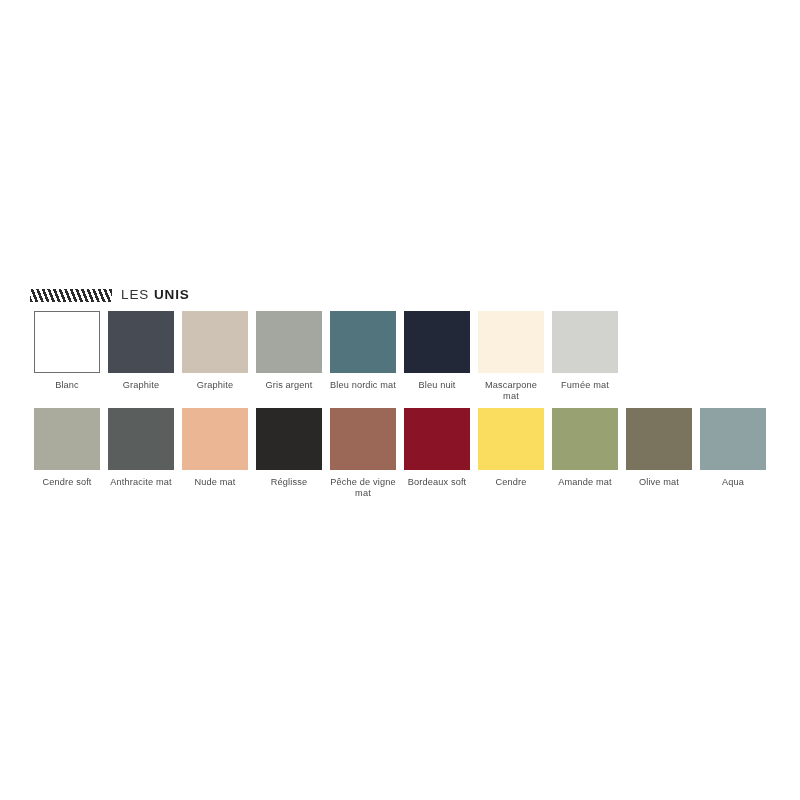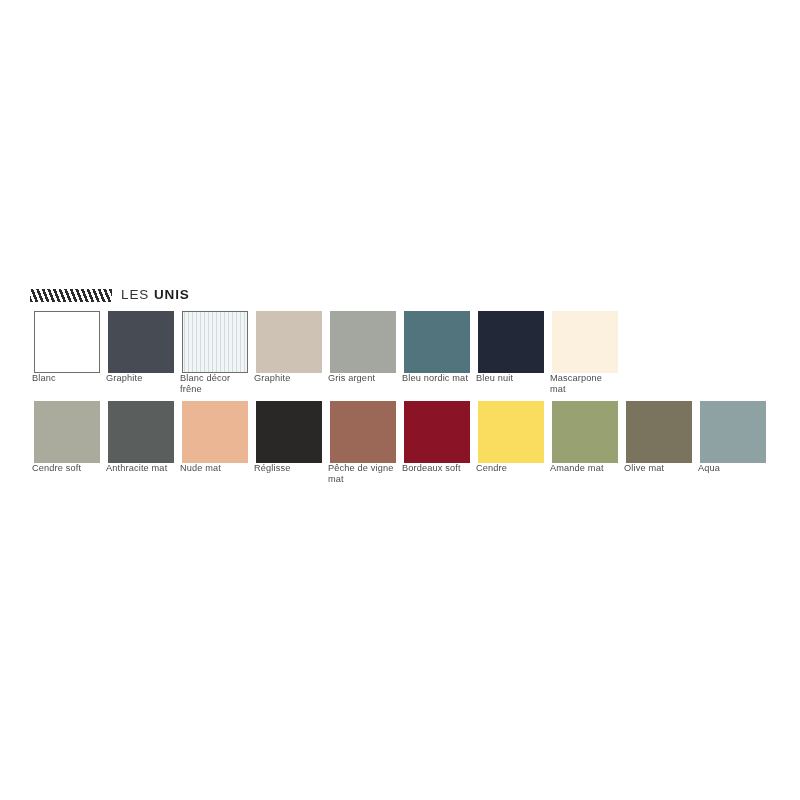--- a/index.html
+++ b/index.html
@@ -95,23 +95,25 @@
       90deg,
       rgba(176,190,192,0.00) 0px,
       rgba(176,190,192,0.00) 1px,
       rgba(168,184,188,0.42) 1px,
       rgba(168,184,188,0.42) 1.7px,
       rgba(176,190,192,0.00) 1.7px,
       rgba(176,190,192,0.00) 4px
     );
   }
   .swatch-label {
+    margin-top: 7px;
     font-size: 9.2px;
     line-height: 11px;
     color: #4b4b4b;
+    text-align: center;
     width: 70px;
     letter-spacing: 0.15px;
     min-height: 22px;
   }
 </style>
 </head>
 <body>
 
 <div id="palette-page">
 
@@ -124,43 +126,43 @@
       <div class="swatch-row">
         <div class="swatch-cell">
           <div class="swatch-chip bordered" style="background-color: rgb(255, 255, 255);"></div>
           <div class="swatch-label">Blanc</div>
         </div>
         <div class="swatch-cell">
           <div class="swatch-chip" style="background-color: rgb(71, 75, 83);"></div>
           <div class="swatch-label">Graphite</div>
         </div>
         <div class="swatch-cell">
-          <div class="swatch-chip bordered grain" style="background-color: rgb(241, 245, 245);"></div>
-          <div class="swatch-label">Blanc décor frêne</div>
-        </div>
-        <div class="swatch-cell">
           <div class="swatch-chip" style="background-color: rgb(206, 194, 180);"></div>
           <div class="swatch-label">Graphite</div>
         </div>
         <div class="swatch-cell">
           <div class="swatch-chip" style="background-color: rgb(163, 167, 159);"></div>
           <div class="swatch-label">Gris argent</div>
         </div>
         <div class="swatch-cell">
           <div class="swatch-chip" style="background-color: rgb(82, 117, 125);"></div>
           <div class="swatch-label">Bleu nordic mat</div>
         </div>
         <div class="swatch-cell">
           <div class="swatch-chip" style="background-color: rgb(35, 40, 56);"></div>
           <div class="swatch-label">Bleu nuit</div>
         </div>
         <div class="swatch-cell">
           <div class="swatch-chip" style="background-color: rgb(252, 240, 223);"></div>
           <div class="swatch-label">Mascarpone mat</div>
         </div>
+        <div class="swatch-cell">
+          <div class="swatch-chip" style="background-color: rgb(210, 210, 206);"></div>
+          <div class="swatch-label">Fumée mat</div>
+        </div>
       </div>
       <div class="swatch-row">
         <div class="swatch-cell">
           <div class="swatch-chip" style="background-color: rgb(170, 170, 157);"></div>
           <div class="swatch-label">Cendre soft</div>
         </div>
         <div class="swatch-cell">
           <div class="swatch-chip" style="background-color: rgb(90, 94, 93);"></div>
           <div class="swatch-label">Anthracite mat</div>
         </div>

